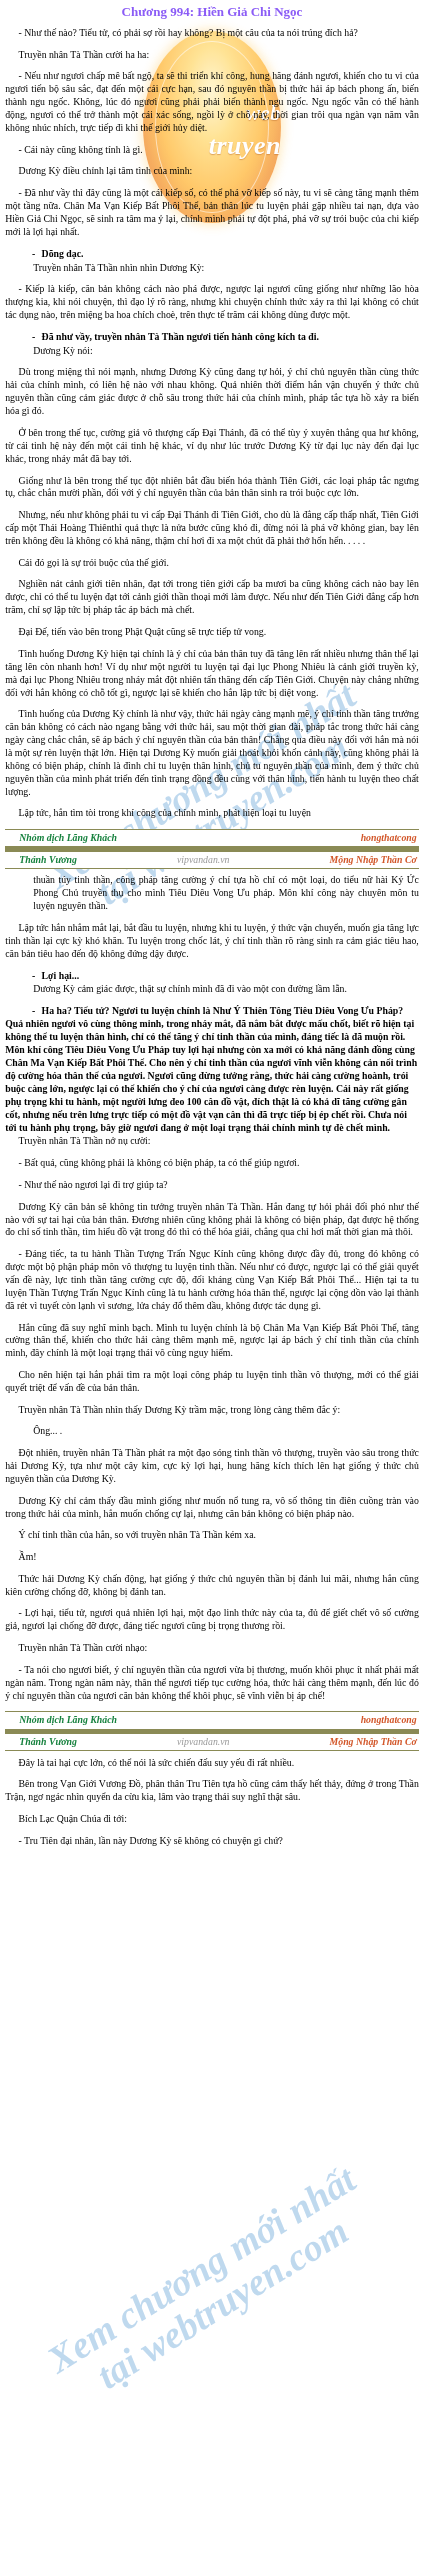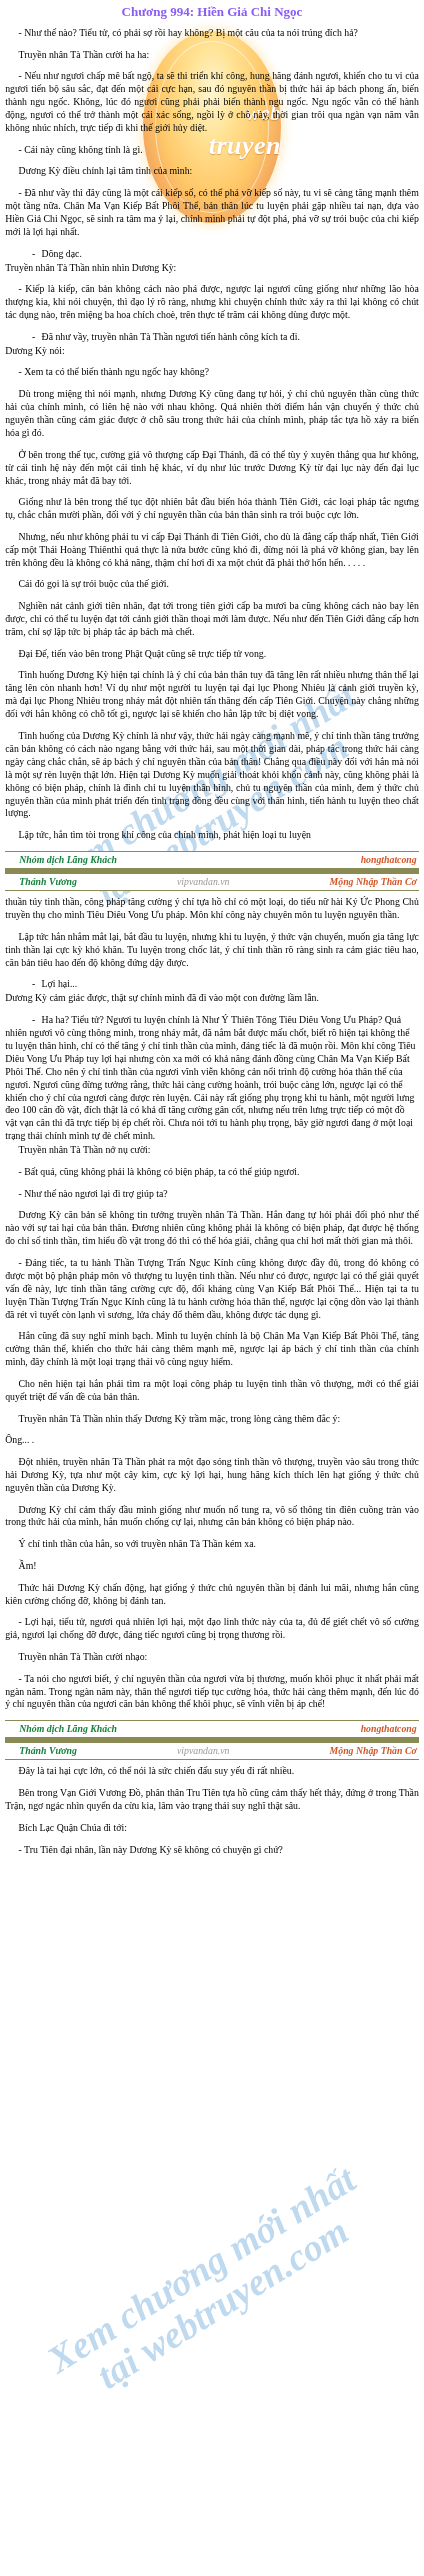--- a/index.html
+++ b/index.html
@@ -92,26 +92,27 @@
     line-height:1.2;
   }
   p.para{
     margin:0 0 8.8px 0;
     font-size:9.8px;
     line-height:1.32;
     text-align:justify;
     text-indent:13.4px;
     word-spacing:0px;
   }
-  p.para.noindent{ text-indent:0; }
+  p.para.noindent{ text-indent:0;margin-left:28px; }
   p.dialog-dash{
     text-indent:13.4px;
     margin:0 0 1px 0;
     font-size:9.8px;
     line-height:1.32;
+    font-weight:bold;
   }
   p.dialog-dash .dsh{ display:inline-block; width:23px; }
 
   
   .pagebreak{
     position:relative;
     z-index:3;
     margin:3.1px 0 5.2px 0;
   }
   .pb-rule{
@@ -170,21 +171,20 @@
     <p class="para">- Đã như vầy thì đây cũng là một cái kiếp số, có thể phá vỡ kiếp số này, tu vi sẽ càng tăng mạnh thêm một tầng nữa. Chân Ma Vạn Kiếp Bất Phôi Thể, bản thân lúc tu luyện phải gặp nhiều tai nạn, dựa vào Hiền Giả Chi Ngọc, sẽ sinh ra tâm ma ỷ lại, chính mình phải tự đột phá, phá vỡ sự trói buộc của chi kiếp mới là lợi hại nhất.</p>
 
     <p class="dialog-dash"><span class="dsh">-</span><span>Dõng dạc.</span></p>
     <p class="para noindent">Truyền nhân Tà Thần nhìn nhìn Dương Kỳ:</p>
 
     <p class="para">- Kiếp là kiếp, căn bản không cách nào phá được, ngược lại ngươi cũng giống như những lão hòa thượng kia, khi nói chuyện, thì đạo lý rõ ràng, nhưng khi chuyện chính thức xảy ra thì lại không có chút tác dụng nào, trên miệng ba hoa chích choè, trên thực tế trăm cái  không dùng được một.</p>
 
     <p class="dialog-dash"><span class="dsh">-</span><span>Đã như vầy, truyền nhân Tà Thần ngươi tiến hành công kích ta đi.</span></p>
     <p class="para noindent">Dương Kỳ nói:</p>
 
-    <p class="para">- Xem ta có thể biến thành ngu ngốc hay không?</p>
     <p class="para">Dù trong miệng thì nói mạnh, nhưng Dương Kỳ cũng đang tự hỏi, ý chí chủ nguyên thần cùng thức hải của chính mình, có liên hệ nào với nhau không. Quả nhiên thời điểm hắn vận chuyển ý thức chủ nguyên thần cũng cảm giác được ở chỗ sâu trong thức hải của chính mình, pháp tắc tựa hồ xảy ra biến hóa gì đó.</p>
     <p class="para">Ở bên trong thế tục, cường giả vô thượng cấp Đại Thánh, đã có thể tùy ý xuyên thẳng qua hư không, từ cái tinh hệ này đến một cái tinh hệ khác, ví dụ như lúc trước Dương Kỳ từ đại lục này đến đại lục khác, trong nháy mắt đã bay tới.</p>
     <p class="para">Giống như là bên trong thế tục đột nhiên bắt đầu biến hóa thành Tiên Giới, các loại pháp tắc ngưng tụ, chắc chắn mười phần, đối với ý chí nguyên thần của bản thân sinh ra trói buộc cực lớn.</p>
     <p class="para">Nhưng, nếu như không phải tu vi cấp Đại Thánh đi Tiên Giới, cho dù là đẳng cấp thấp nhất, Tiên Giới cấp một Thái Hoàng Thiênthì quả thực là nửa bước cũng khó đi, đừng nói là phá vỡ không gian, bay lên trên không đều là không có khả năng, thậm chí hơi đi xa một chút đã phải thở hổn hển. . . . .</p>
     <p class="para">Cái đó gọi là sự trói buộc của thế giới.</p>
     <p class="para">Nghiền nát cảnh giới tiên nhân, đạt tới trong tiên giới cấp ba mươi ba cũng không cách nào bay lên được, chỉ có thể tu luyện đạt tới cảnh giới thần thoại mới làm được. Nếu như đến Tiên Giới đẳng cấp hơn trăm, chỉ sợ lập tức bị pháp tắc áp bách mà chết.</p>
     <p class="para">Đại Đế, tiến vào bên trong Phật Quật cũng sẽ trực tiếp tử vong.</p>
     <p class="para">Tình huống Dương Kỳ hiện tại chính là ý chí của bản thân tuy đã tăng lên rất nhiều nhưng thân thể lại tăng lên còn nhanh hơn! Ví dụ như một người tu luyện tại đại lục Phong Nhiêu là cảnh giới truyền kỳ, mà đại lục Phong Nhiêu trong nháy mắt đột nhiên tấn thăng đến cấp Tiên Giới. Chuyện này chẳng những đối với hắn không có chỗ tốt gì, ngược lại sẽ khiến cho hắn lập tức bị diệt vong.</p>
     <p class="para">Tình huống của Dương Kỳ chính là như vậy, thức hải ngày càng mạnh mẽ, ý chí tinh thần tăng trưởng căn bản không có cách nào ngang bằng với thức hải, sau một thời gian dài, pháp tắc trong thức hải càng ngày càng chắc chắn, sẽ áp bách ý chí nguyên thần của bản thân! Chẳng qua điều này đối với hắn mà nói là một sự rèn luyện thật lớn. Hiện tại Dương Kỳ muốn giải thoát khỏi khốn cảnh này, cũng không phải là không có biện pháp, chính là đình chỉ tu luyện thân hình, chủ tu nguyên thần của mình, đem ý thức chủ nguyên thần của mình phát triển đến tình trạng đồng đều cùng với thân hình, tiến hành tu luyện theo chất lượng.</p>
     <p class="para">Lập tức, hắn tìm tòi trong khí công của chính mình, phát hiện loại tu luyện</p>

